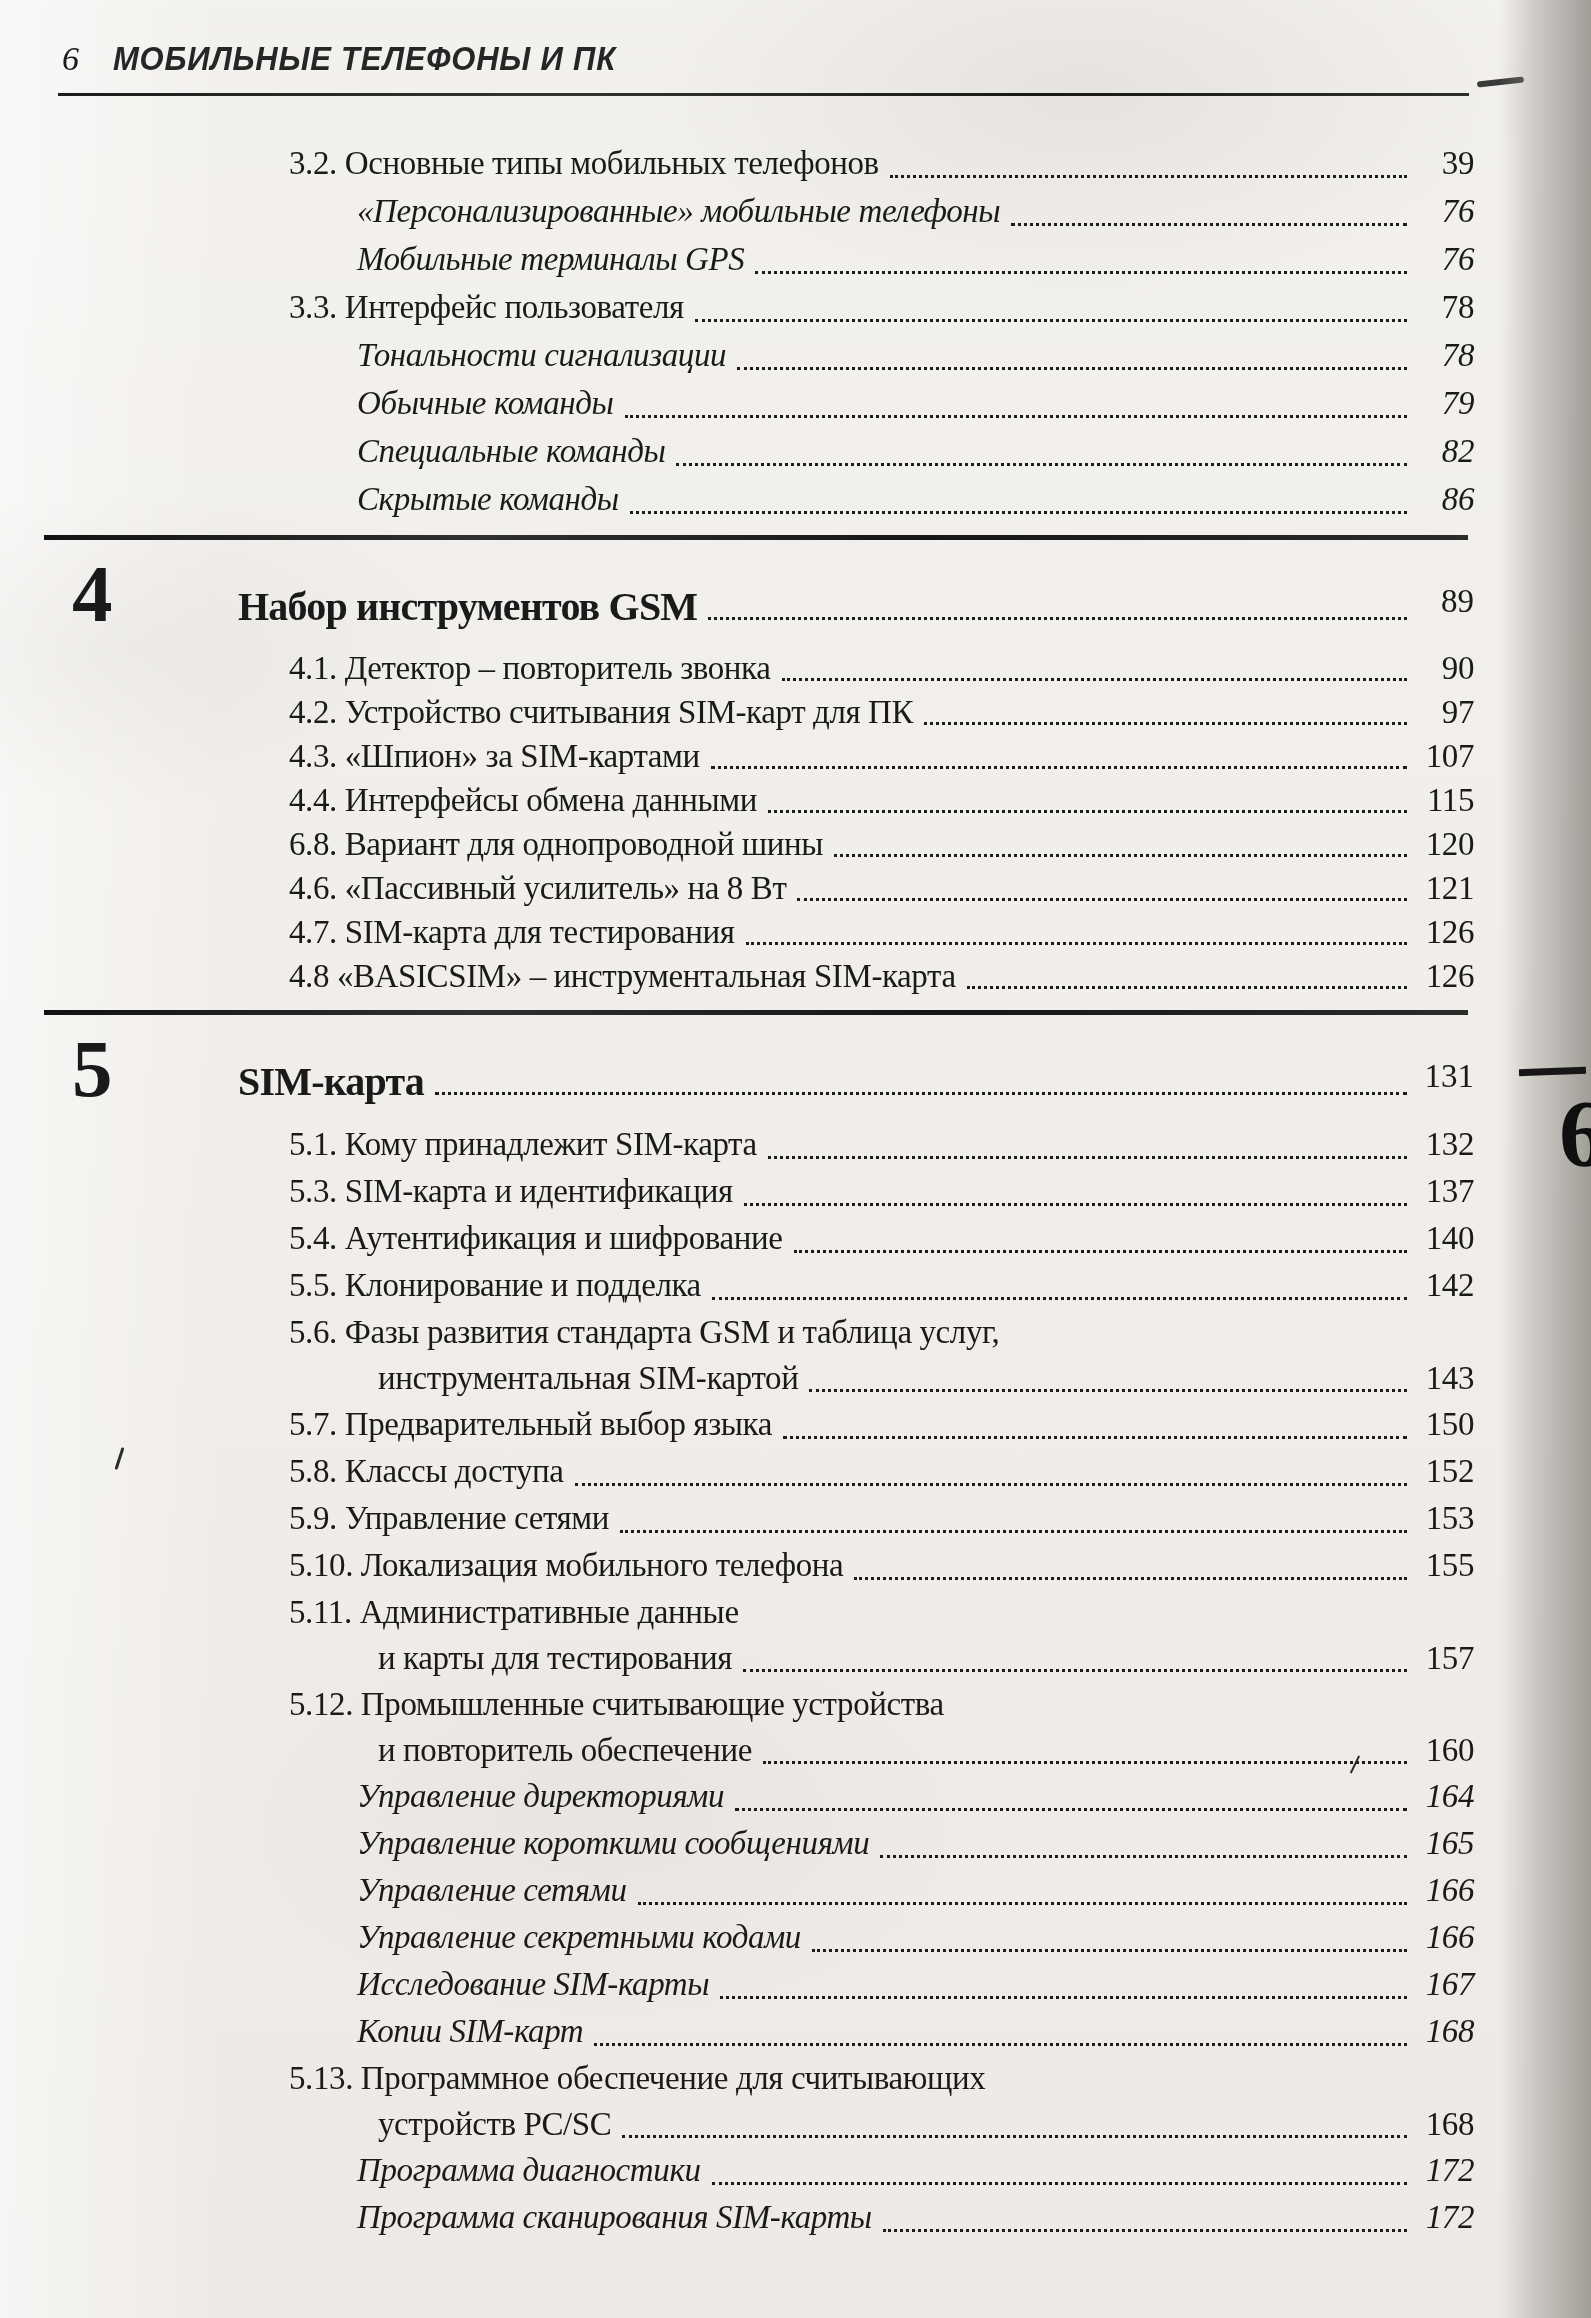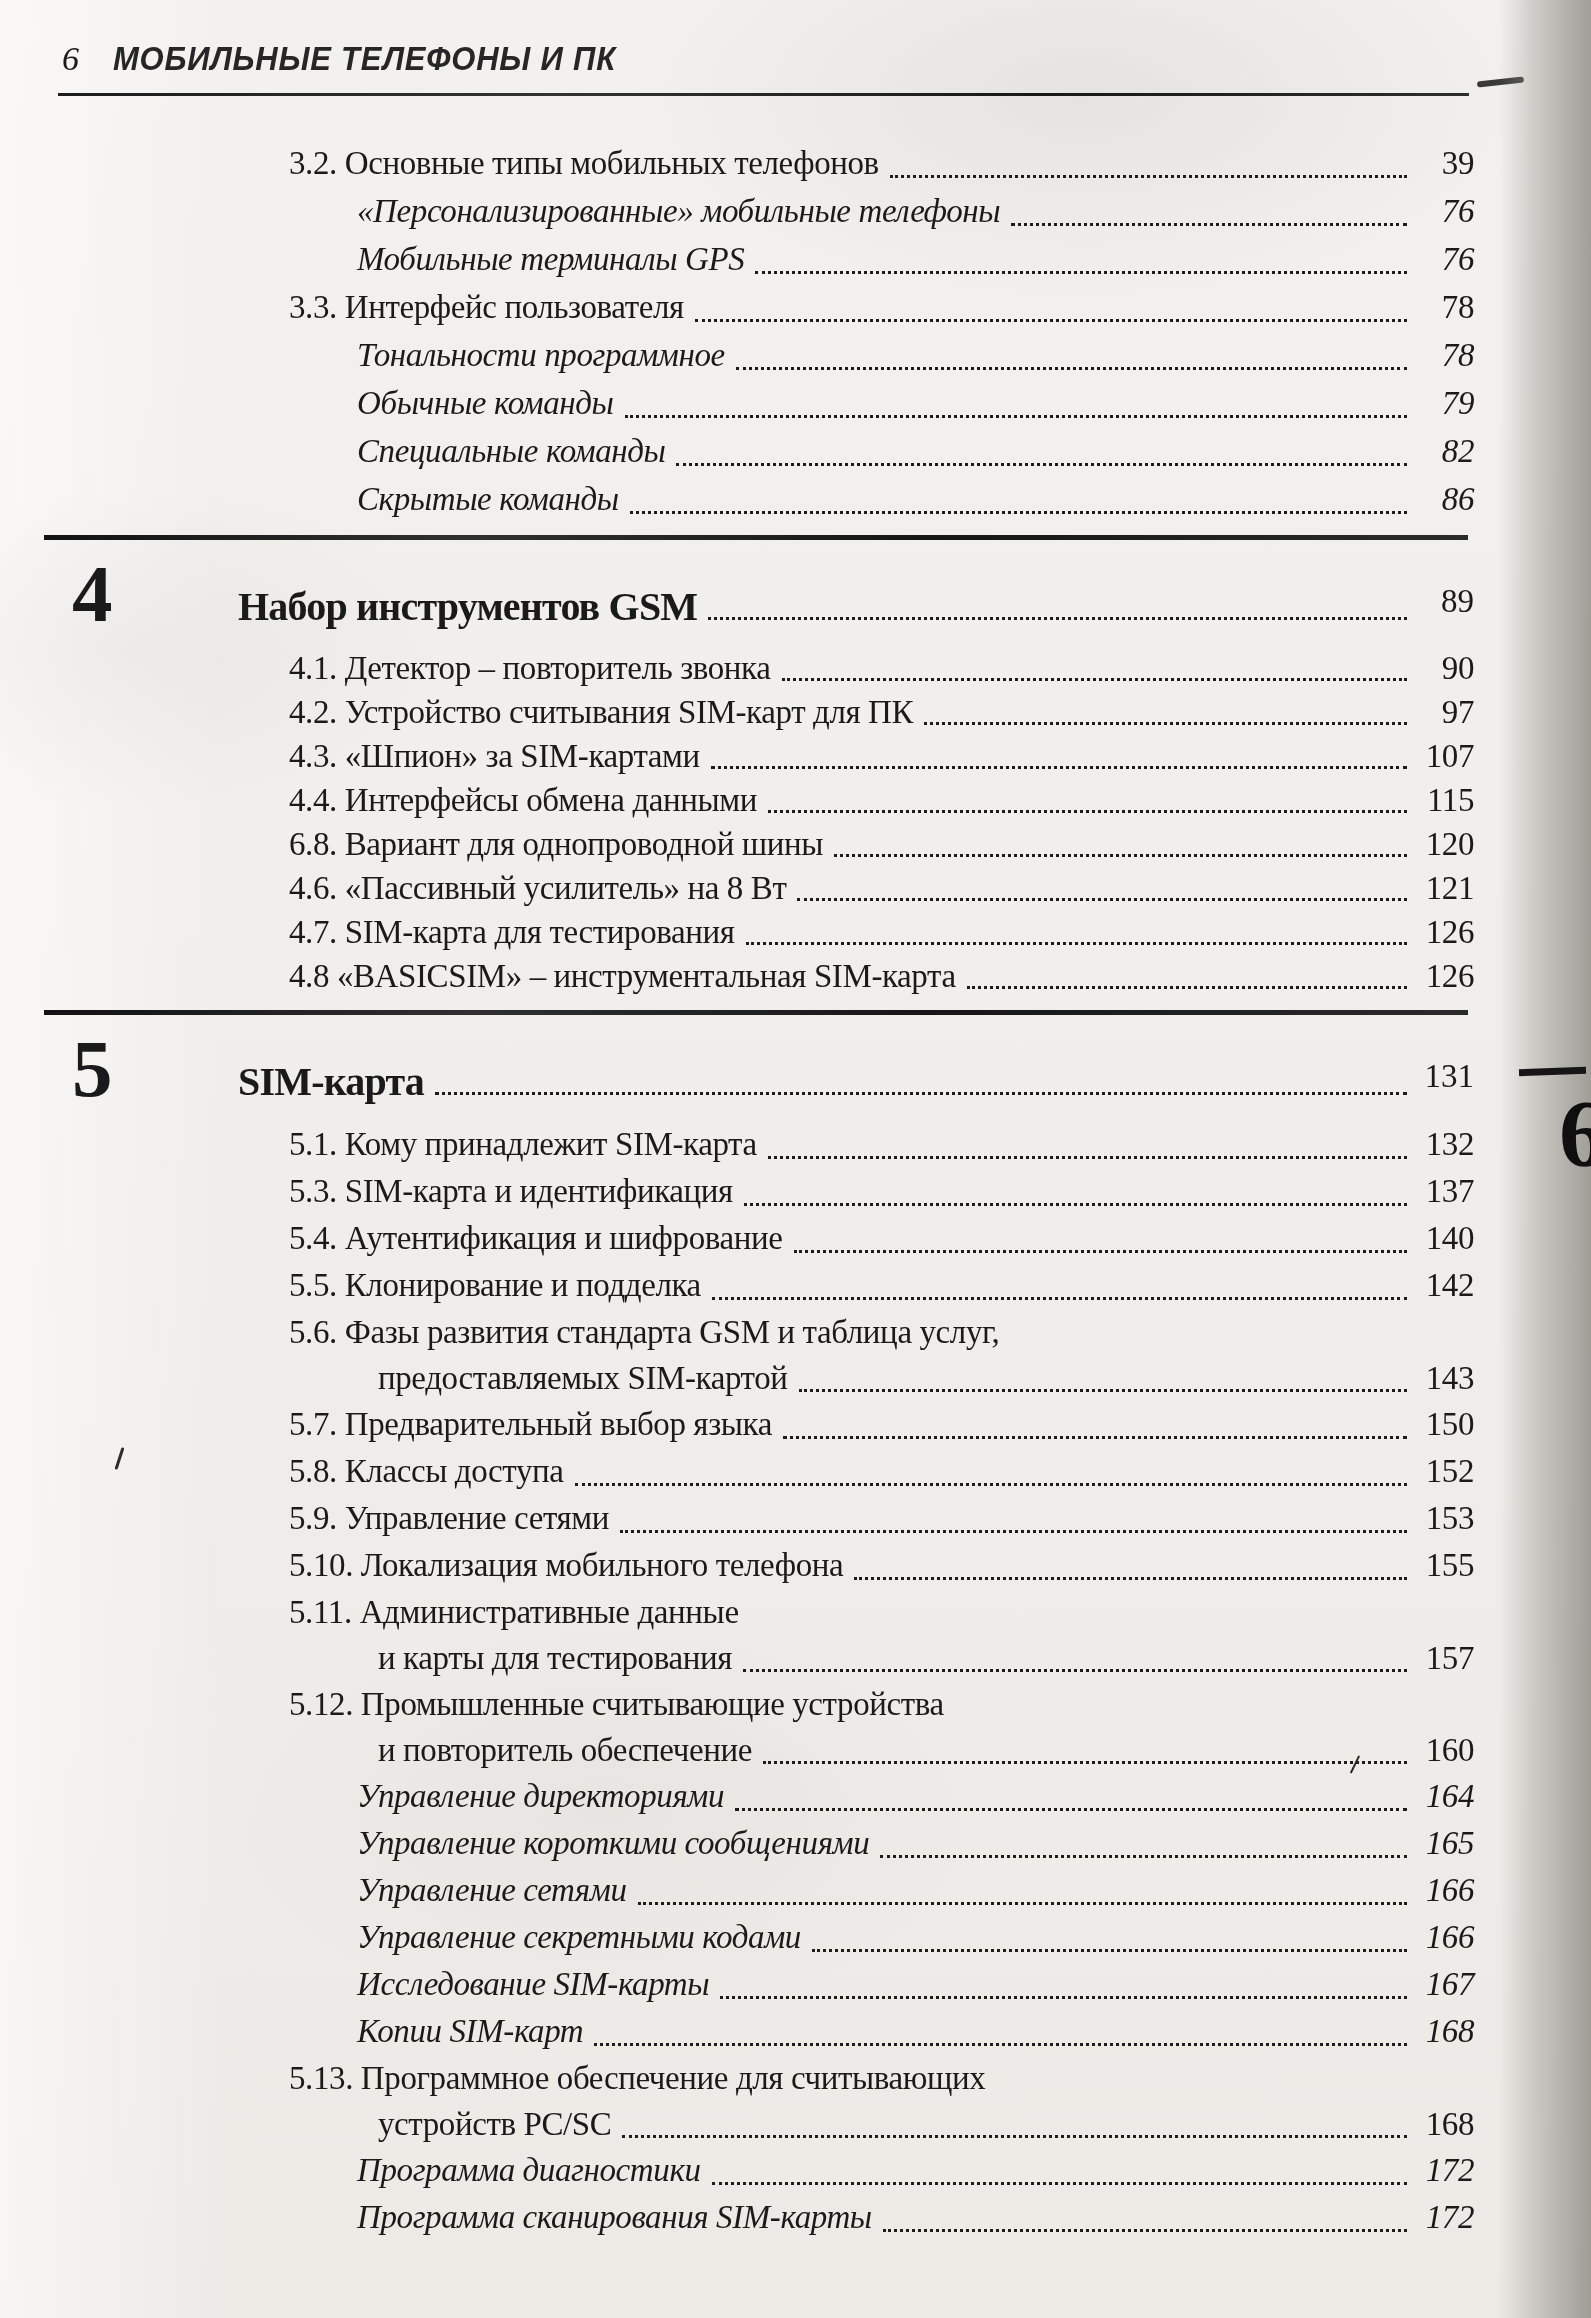--- a/index.html
+++ b/index.html
@@ -95,21 +95,21 @@
           <span class="lbl">Мобильные терминалы GPS</span>
           <span class="dots"></span>
           <span class="pg">76</span>
         </div>
       <div class="row e">
           <span class="lbl">3.3. Интерфейс пользователя</span>
           <span class="dots"></span>
           <span class="pg">78</span>
         </div>
       <div class="row it">
-          <span class="lbl">Тональности программное</span>
+          <span class="lbl">Тональности сигнализации</span>
           <span class="dots"></span>
           <span class="pg">78</span>
         </div>
       <div class="row it">
           <span class="lbl">Обычные команды</span>
           <span class="dots"></span>
           <span class="pg">79</span>
         </div>
       <div class="row it">
           <span class="lbl">Специальные команды</span>
@@ -204,21 +204,21 @@
         </div>
       <div class="row e">
           <span class="lbl">5.5. Клонирование и подделка</span>
           <span class="dots"></span>
           <span class="pg">142</span>
         </div>
 
       <div class="row2">
         <div class="l1">5.6. Фазы развития стандарта GSM и таблица услуг,</div>
         <div class="l2">
-            <span class="lbl">предоставляемых SIM-картой</span>
+            <span class="lbl">инструментальная SIM-картой</span>
             <span class="dots"></span>
             <span class="pg">143</span>
           </div>
       </div>
 
       <div class="row e">
           <span class="lbl">5.7. Предварительный выбор языка</span>
           <span class="dots"></span>
           <span class="pg">150</span>
         </div>

